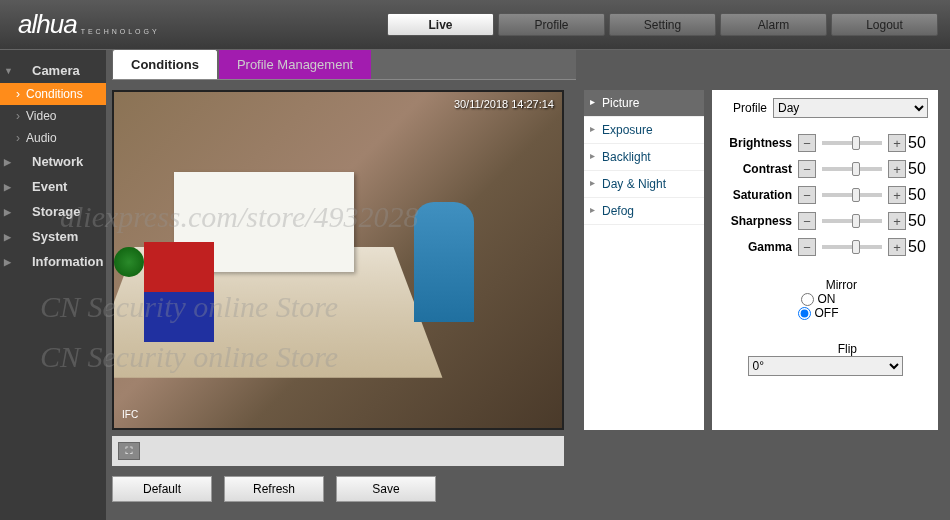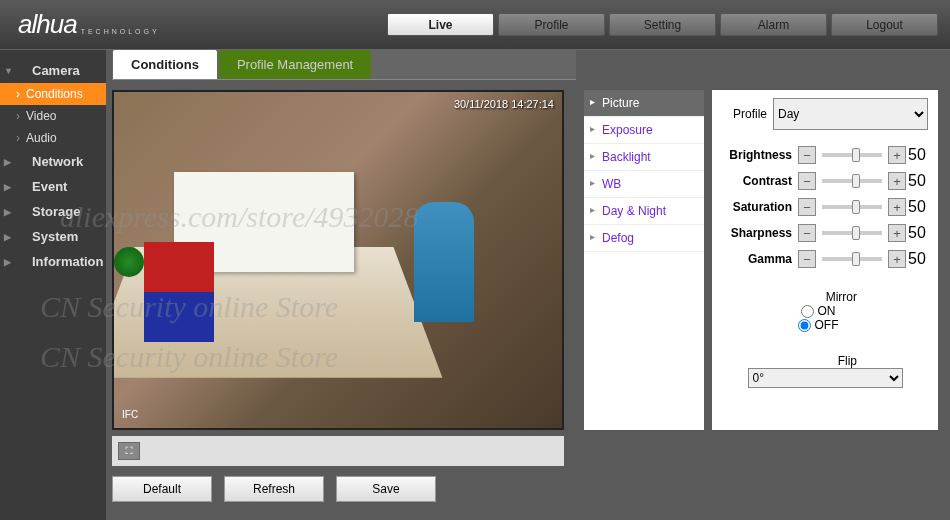--- a/index.html
+++ b/index.html
@@ -20,50 +20,50 @@
 .side-group.open::before { content: "▼"; }
 .side-item { color: #ddd; font-size: 12px; padding: 4px 6px 4px 26px; cursor: pointer; position: relative; }
 .side-item::before { content: "›"; position: absolute; left: 16px; color: #888; }
 .side-item.active { background: #ff8c1a; color: #fff; }
 .side-item.active::before { color: #fff; }
 
 .main { flex: 1; background: #5a5a5a; display: flex; }
 
 .panel-left { width: 470px; padding: 0 0 0 6px; }
 .subtabs { height: 30px; background: #666; display: flex; align-items: flex-end; border-bottom: 1px solid #888; }
-.subtab { padding: 7px 18px; font-size: 13px; color: #ccc; cursor: pointer; border: 1px solid #666; border-bottom: none; background: #4d7c0f; }
+.subtab { padding: 7px 18px; font-size: 13px; color: #ccc; cursor: pointer; border: 1px solid #666; border-bottom: none; background: #a21caf; }
 .subtab.active { background: #fff; color: #222; font-weight: bold; border-radius: 3px 3px 0 0; }
 
 .video-box { width: 452px; height: 340px; background: #111; border: 2px solid #222; margin-top: 10px; position: relative; overflow: hidden; }
 .video-scene { width: 100%; height: 100%; background: linear-gradient(135deg, #8b7355 0%, #a0826d 40%, #6b5842 60%, #4a3a2a 100%); position: relative; }
 .desk { position: absolute; top: 120px; left: 0; width: 300px; height: 180px; background: linear-gradient(#e8e0d0, #c8b898); transform: perspective(400px) rotateX(45deg); }
 .papers { position: absolute; top: 80px; left: 60px; width: 180px; height: 100px; background: #f5f5f0; box-shadow: 2px 2px 4px rgba(0,0,0,0.3); }
 .binder { position: absolute; top: 150px; left: 30px; width: 70px; height: 50px; background: #c02020; }
 .binder2 { position: absolute; top: 200px; left: 30px; width: 70px; height: 50px; background: #2030a0; }
 .person { position: absolute; top: 110px; left: 300px; width: 60px; height: 120px; background: linear-gradient(#4090c0, #2070a0); border-radius: 20px 20px 0 0; }
 .plant { position: absolute; top: 155px; left: 0; width: 30px; height: 30px; background: radial-gradient(#2a8a2a, #0a5a0a); border-radius: 50%; }
 .timestamp { position: absolute; top: 6px; right: 8px; color: #fff; font-size: 11px; text-shadow: 1px 1px 2px #000; }
 .ifc { position: absolute; bottom: 8px; left: 8px; color: #fff; font-size: 10px; }
 
 .fs-bar { height: 30px; background: #e0e0e0; margin-top: 6px; width: 452px; display: flex; align-items: center; padding-left: 6px; }
 .fs-btn { width: 22px; height: 18px; background: #888; display: flex; align-items: center; justify-content: center; color: #fff; font-size: 10px; cursor: pointer; border: 1px solid #666; }
 
 .action-row { display: flex; gap: 12px; margin-top: 10px; }
 .action-btn { width: 100px; height: 26px; background: linear-gradient(#f8f8f8,#ddd); border: 1px solid #999; font-size: 12px; cursor: pointer; }
 
 .panel-mid { width: 120px; background: #fff; margin: 40px 0 0 8px; height: 340px; }
-.setting-item { padding: 6px 6px 6px 18px; font-size: 12px; color: #6d28d9; border-bottom: 1px solid #eee; cursor: pointer; position: relative; }
+.setting-item { padding: 6px 6px 6px 18px; font-size: 12px; color: #0c4a6e; border-bottom: 1px solid #eee; cursor: pointer; position: relative; }
 .setting-item::before { content: "▸"; position: absolute; left: 6px; color: #888; font-size: 10px; }
 .setting-item.active { background: #6a6a6a; color: #fff; }
 .setting-item.active::before { color: #fff; }
 
 .panel-right { flex: 1; background: #fff; margin: 40px 12px 0 8px; height: 340px; padding: 8px 10px; }
 .profile-row { display: flex; align-items: center; justify-content: flex-end; margin-bottom: 16px; }
 .profile-label { font-size: 12px; margin-right: 6px; }
-.profile-select { width: 155px; height: 32px; font-size: 12px; border: 1px solid #888; }
+.profile-select { width: 155px; height: 20px; font-size: 12px; border: 1px solid #888; }
 
 .slider-row { display: flex; align-items: center; margin: 8px 0; }
 .slider-label { width: 70px; text-align: right; font-size: 12px; margin-right: 6px; font-weight: bold; }
 .sq-btn { width: 18px; height: 18px; background: #ddd; border: 1px solid #888; display: flex; align-items: center; justify-content: center; font-size: 13px; cursor: pointer; color: #555; line-height: 1; }
 .slider-track { flex: 1; height: 4px; background: #ccc; margin: 0 6px; position: relative; }
 .slider-thumb { position: absolute; top: -5px; width: 8px; height: 14px; background: #eee; border: 1px solid #888; border-radius: 2px; }
 .slider-val { width: 22px; font-size: 16px; text-align: center; }
 
 .radio-row { display: flex; align-items: center; margin: 22px 0; flex-direction: column; }
 .radio-label { width: 70px; text-align: right; font-size: 12px; margin-right: 6px; }
@@ -130,21 +130,20 @@
         <button class="action-btn">Default</button>
         <button class="action-btn">Refresh</button>
         <button class="action-btn">Save</button>
       </div>
     </div>
 
     <div class="panel-mid">
       <div class="setting-item active">Picture</div>
       <div class="setting-item">Exposure</div>
       <div class="setting-item">Backlight</div>
-      <div class="setting-item">WB</div>
       <div class="setting-item">Day &amp; Night</div>
       <div class="setting-item">Defog</div>
     </div>
 
     <div class="panel-right">
       <div class="profile-row">
         <span class="profile-label">Profile</span>
         <select class="profile-select">
           <option>Day</option>
         </select>

